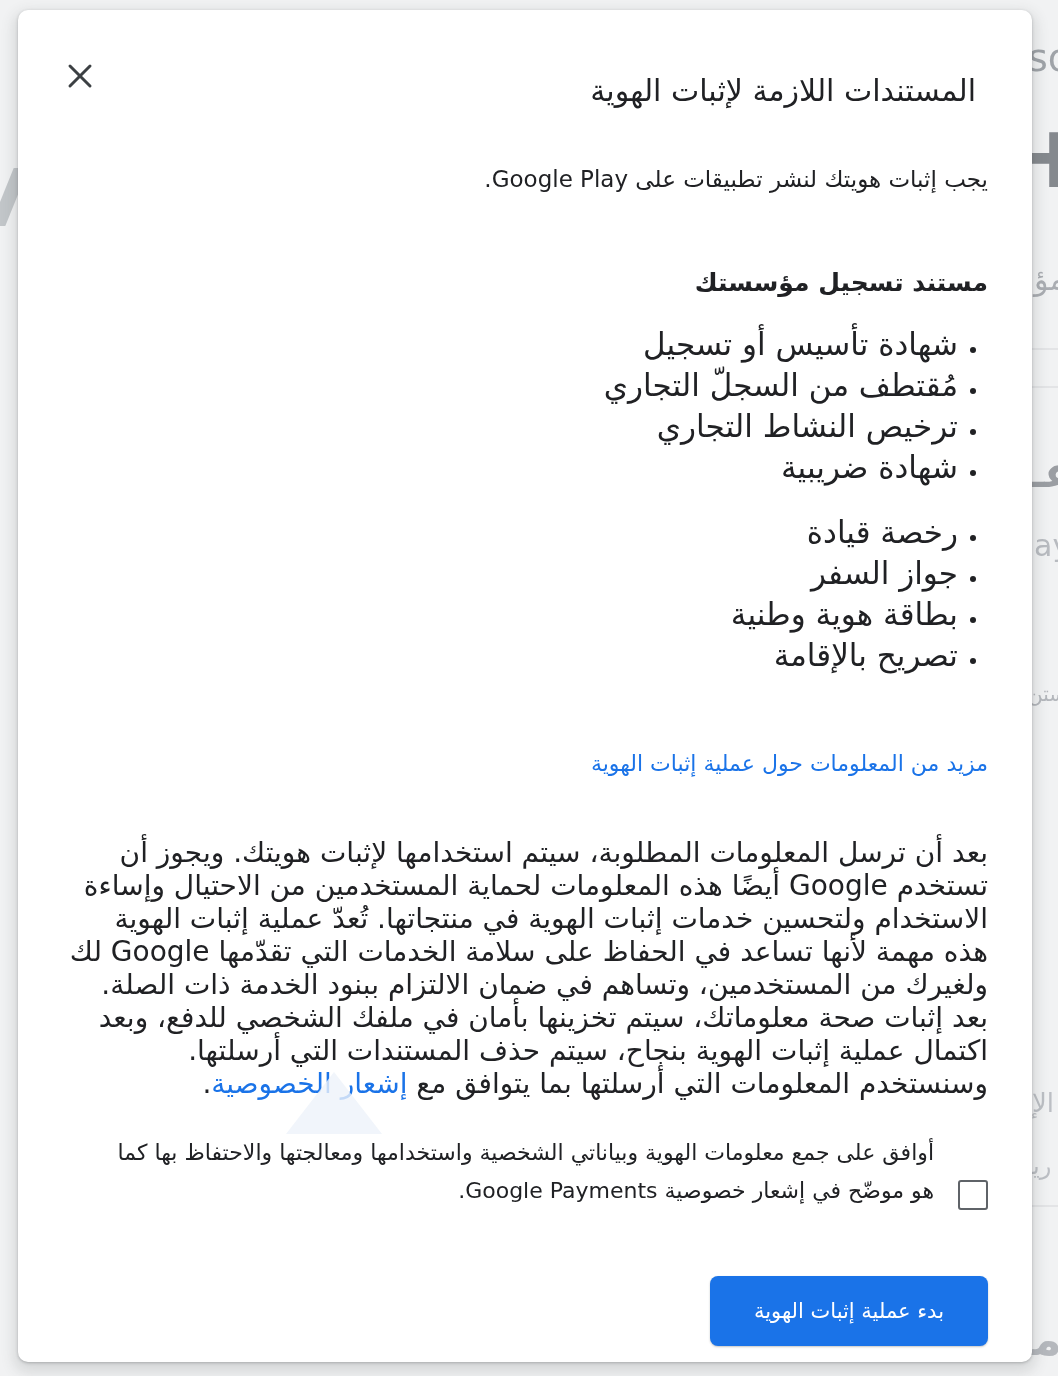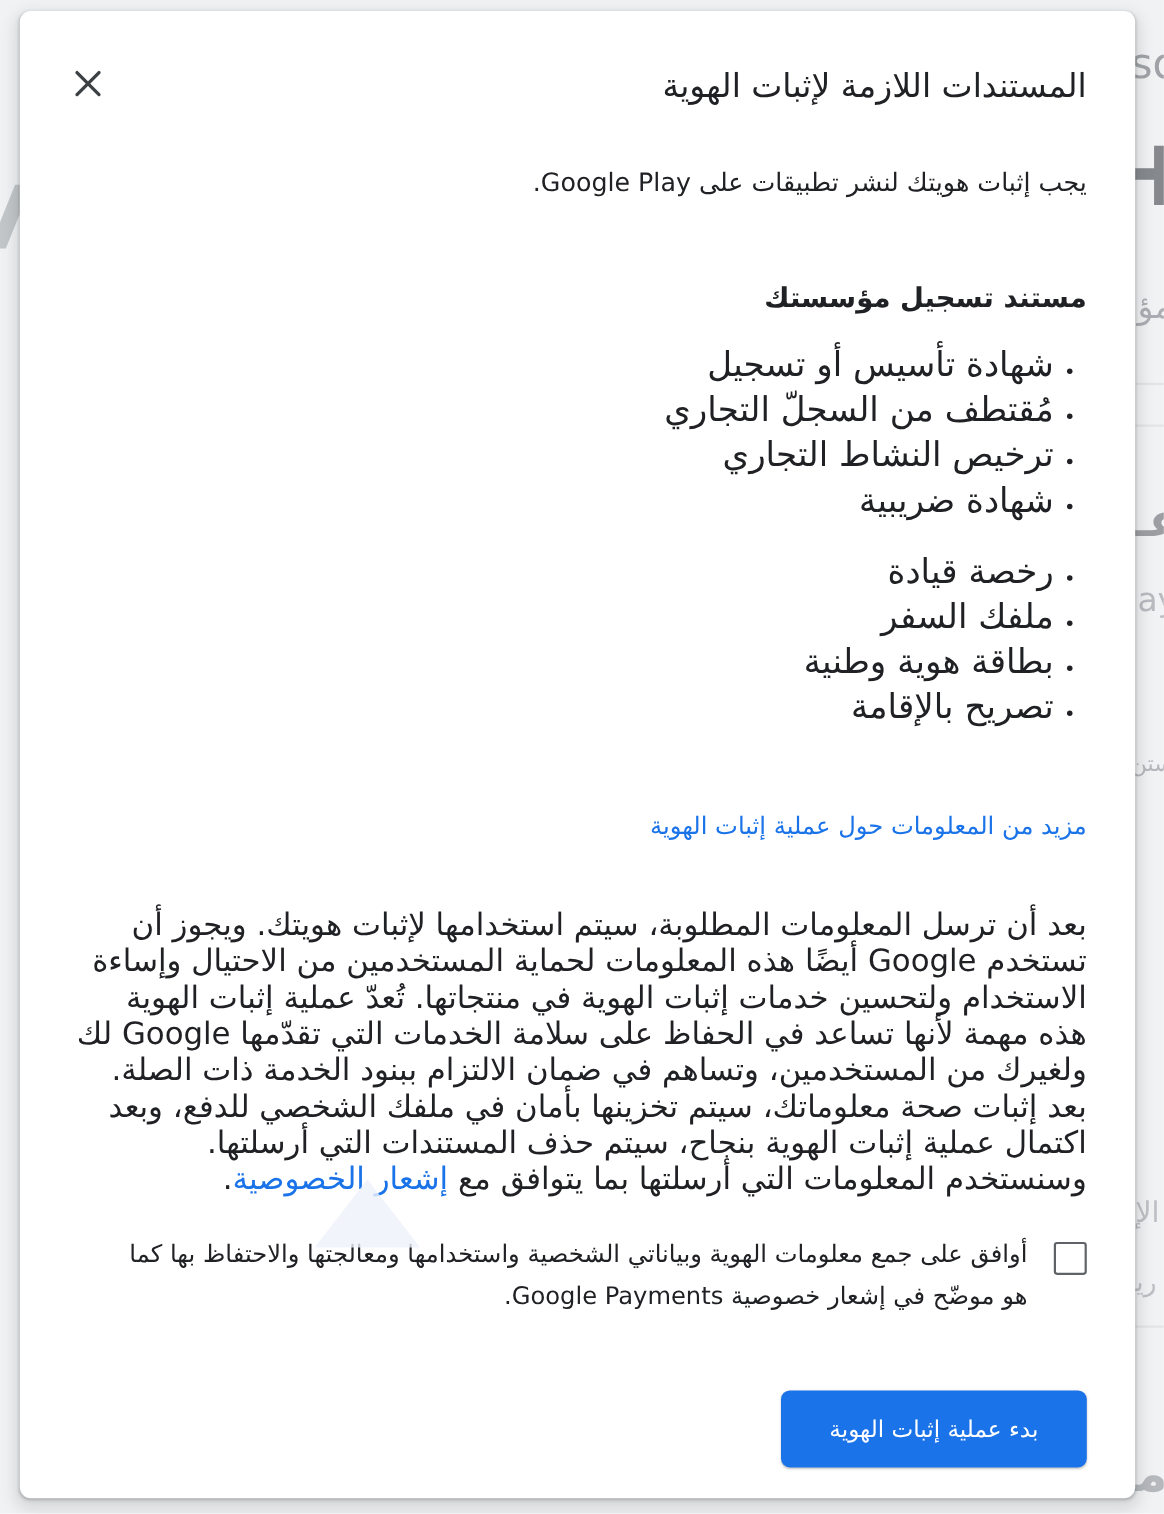--- a/index.html
+++ b/index.html
@@ -40,39 +40,39 @@
     position:absolute;left:268px;top:1062px;width:0;height:0;z-index:3;
     border-left:48px solid transparent;border-right:48px solid transparent;
     border-bottom:62px solid #edf3fa;opacity:.8;pointer-events:none;
   }
 
   .content{
     direction:rtl;text-align:right;color:#202124;
     padding:44px 44px 0 44px;
   }
   .dialog-title{
-    margin:0;font-size:30px;font-weight:500;line-height:50px;color:#202124;
+    margin:12px;font-size:30px;font-weight:500;line-height:50px;color:#202124;
   }
   .intro{margin:46px 0 0 0;font-size:23px;line-height:34px;color:#202124;}
   .section-heading{margin:70px 0 0 0;font-size:25px;font-weight:700;line-height:34px;color:#202124;}
   ul.doc-list{
     margin:24px 0 0 0;padding:0 30px 0 0;list-style:disc;
     font-size:31px;line-height:41px;color:#202124;
   }
   ul.doc-list li::marker{font-size:18px;}
   .learn-more{
     display:inline-block;margin-top:72px;font-size:22px;line-height:32px;
     color:#1a73e8;text-decoration:none;cursor:pointer;
   }
   .privacy{
     margin:56px 0 0 0;font-size:28px;line-height:33px;color:#202124;max-width:928px;
   }
   .privacy a{color:#1a73e8;text-decoration:none;cursor:pointer;}
   .consent-row{
-    display:flex;align-items:flex-start;gap:24px;margin-top:34px;
+    display:flex;align-items:flex-end;gap:24px;margin-top:34px;
   }
   .checkbox{
     flex:none;width:26px;height:26px;margin-top:7px;
     border:2px solid #5f6368;border-radius:3px;background:#fff;cursor:pointer;
   }
   .consent-label{font-size:22px;line-height:38px;color:#202124;max-width:840px;cursor:pointer;}
   .start-btn{
     display:block;width:max-content;margin:66px 0 0 auto;
     background:#1a73e8;color:#ffffff;border:none;border-radius:8px;
     padding:20px 44px;font-size:21px;line-height:30px;
@@ -121,21 +121,21 @@
     <h2 class="section-heading">مستند تسجيل مؤسستك</h2>
     <ul class="doc-list">
       <li>شهادة تأسيس أو تسجيل</li>
       <li>مُقتطف من السجلّ التجاري</li>
       <li>ترخيص النشاط التجاري</li>
       <li>شهادة ضريبية</li>
     </ul>
 
     <ul class="doc-list">
       <li>رخصة قيادة</li>
-      <li>ملفك السفر</li>
+      <li>جواز السفر</li>
       <li>بطاقة هوية وطنية</li>
       <li>تصريح بالإقامة</li>
     </ul>
 
     <a class="learn-more">مزيد من المعلومات حول عملية إثبات الهوية</a>
 
     <p class="privacy"><span>بعد أن ترسل المعلومات المطلوبة، سيتم استخدامها لإثبات هويتك. ويجوز أن تستخدم Google أيضًا هذه المعلومات لحماية المستخدمين من الاحتيال وإساءة الاستخدام ولتحسين خدمات إثبات الهوية في منتجاتها. تُعدّ عملية إثبات الهوية هذه مهمة لأنها تساعد في الحفاظ على سلامة الخدمات التي تقدّمها Google لك ولغيرك من المستخدمين، وتساهم في ضمان الالتزام ببنود الخدمة ذات الصلة. بعد إثبات صحة معلوماتك، سيتم تخزينها بأمان في ملفك الشخصي للدفع، وبعد اكتمال عملية إثبات الهوية بنجاح، سيتم حذف المستندات التي أرسلتها. وسنستخدم المعلومات التي أرسلتها بما يتوافق مع </span><a>إشعار الخصوصية</a><span>.</span></p>
 
     <div class="consent-row">
       <span class="checkbox" role="checkbox" aria-checked="false"></span>

